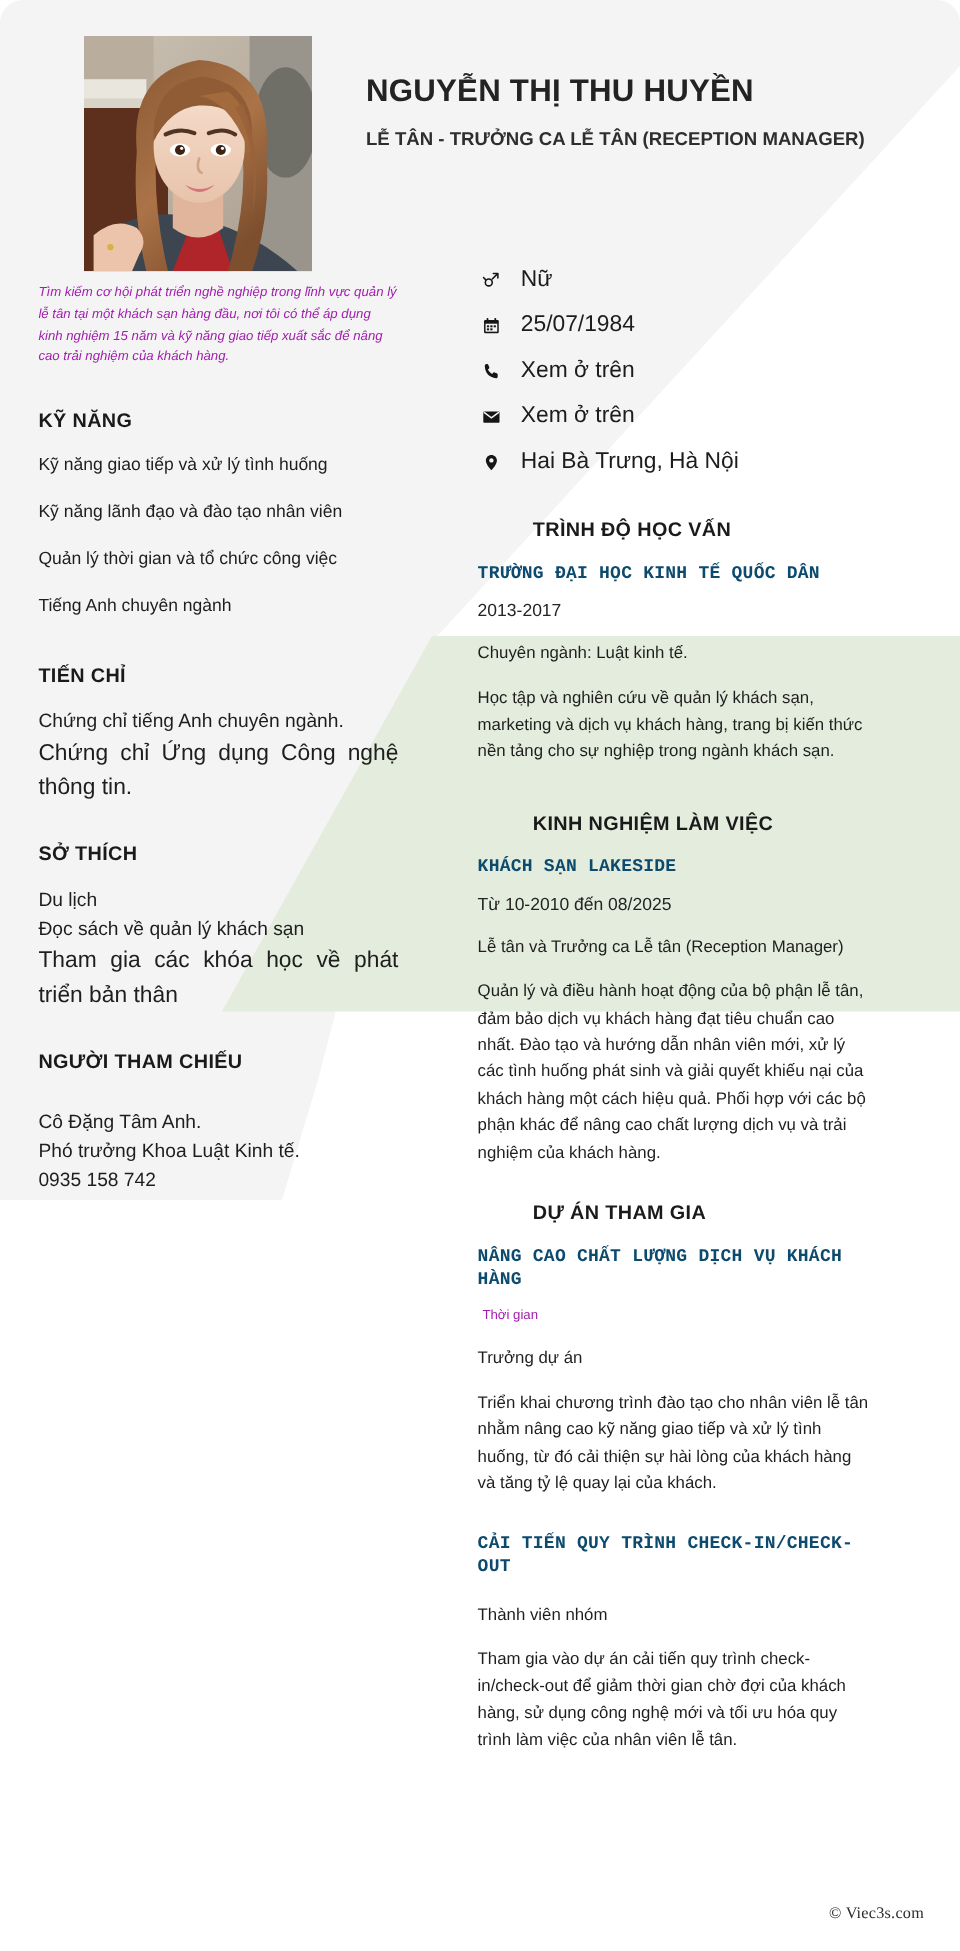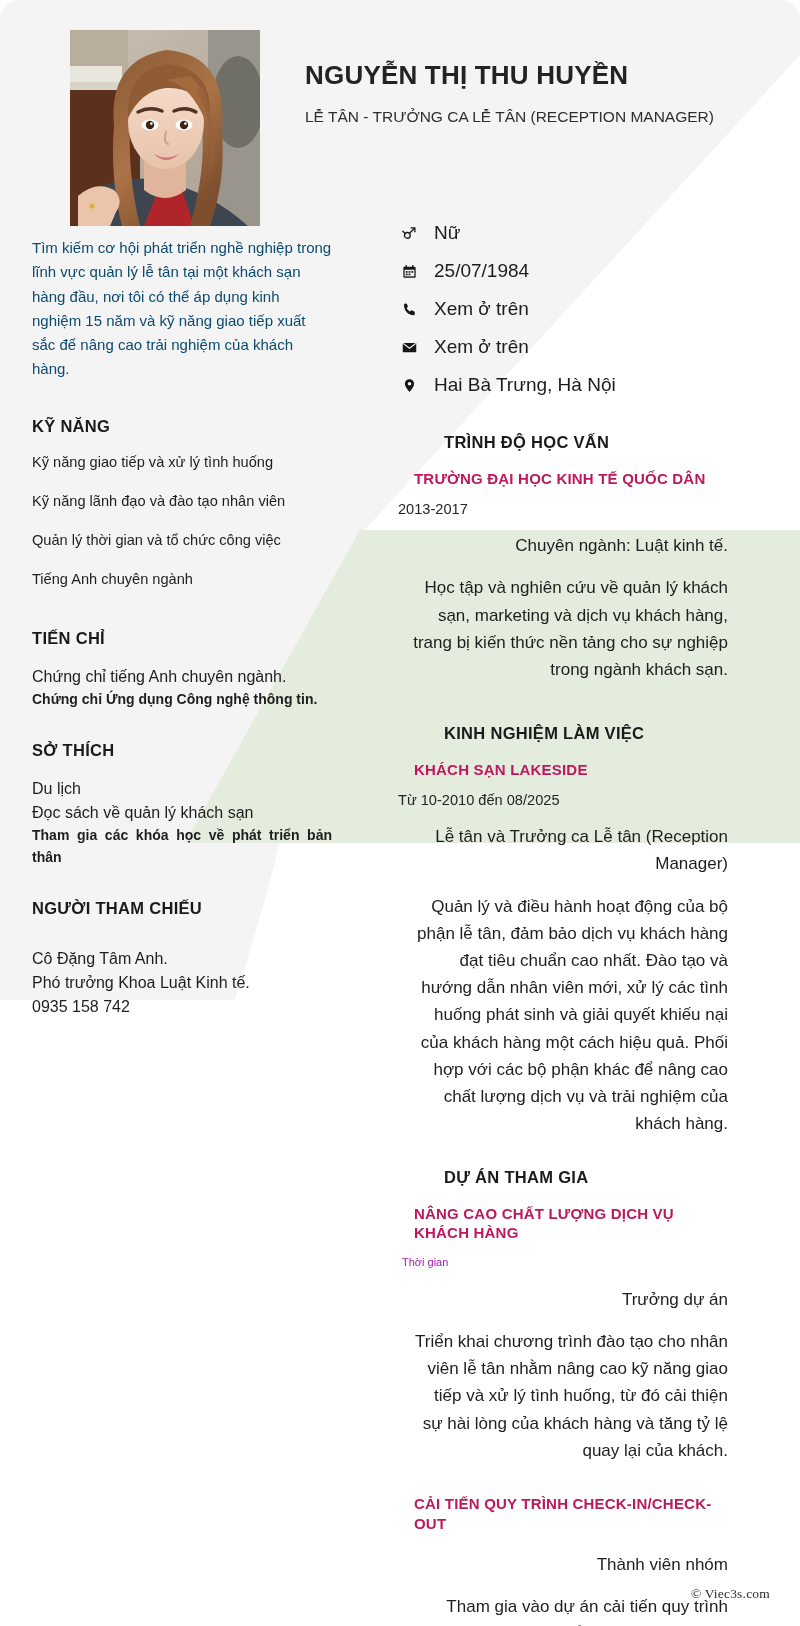--- a/index.html
+++ b/index.html
@@ -65,45 +65,46 @@
   .full-name {
     font-size: 26px;
     font-weight: 700;
     letter-spacing: 0.2px;
     color: #232323;
     line-height: 1.2;
     margin: 0 0 14px 0;
   }
   .job-title {
     font-size: 15.5px;
-    font-weight: 400;
+    font-weight: 700;
     color: #2e2e2e;
     line-height: 1.55;
     margin: 0;
   }
 
   
   .col-left {
     position: absolute;
     left: 32px;
     top: 236px;
     width: 300px;
   }
   .col-right {
     position: absolute;
     left: 398px;
     top: 222px;
     width: 330px;
   }
 
   .summary {
-    font-size: 15px;
+    font-size: 11px;
     line-height: 1.62;
-    color: #0c4a6e;
+    color: #a21caf;
     margin: 0 0 34px 0;
+    font-style: italic;
   }
 
   .sec-title {
     font-size: 16.5px;
     font-weight: 700;
     letter-spacing: 0.3px;
     color: #1a1a1a;
     margin: 0 0 16px 0;
     line-height: 1.25;
   }
@@ -119,26 +120,25 @@
     margin: 0 0 17px 0;
   }
 
   .plain-line {
     font-size: 16px;
     line-height: 1.52;
     color: #1e1e1e;
     margin: 0;
   }
   .para-just {
-    font-size: 14px;
+    font-size: 19px;
     line-height: 1.52;
     color: #1e1e1e;
     margin: 0;
     text-align: justify;
-    font-weight: bold;
   }
 
   
   .contacts {
     margin: 0;
     padding: 0;
     list-style: none;
   }
   .contact-row {
     display: flex;
@@ -155,36 +155,36 @@
     justify-content: center;
     margin-right: 14px;
     color: #161616;
   }
   .contact-icon svg { display: block; }
 
   
   .entry-org {
     font-size: 15px;
     font-weight: 700;
-    color: #be185d;
-    margin: 0 0 13px 16px;
+    color: #0c4a6e;
+    margin: 0 0 13px 0;
     line-height: 1.3;
     letter-spacing: .2px;
+    font-family: Liberation Mono, monospace;
   }
   .entry-date {
     font-size: 14.6px;
     color: #242424;
     margin: 0 0 15px 0;
   }
   .entry-text {
-    font-size: 17px;
+    font-size: 14px;
     line-height: 1.6;
     color: #1e1e1e;
-    margin: 0 0 15px 12px;
-    text-align: right;
+    margin: 0 0 15px 0;
   }
   .entry-text.last { margin-bottom: 0; }
   .placeholder-time {
     font-size: 11px;
     color: #a21caf;
     margin: 0 0 18px 4px;
   }
   .sec-space-lg { height: 40px; }
   .sec-space-md { height: 30px; }
   .sec-space-sm { height: 20px; }

